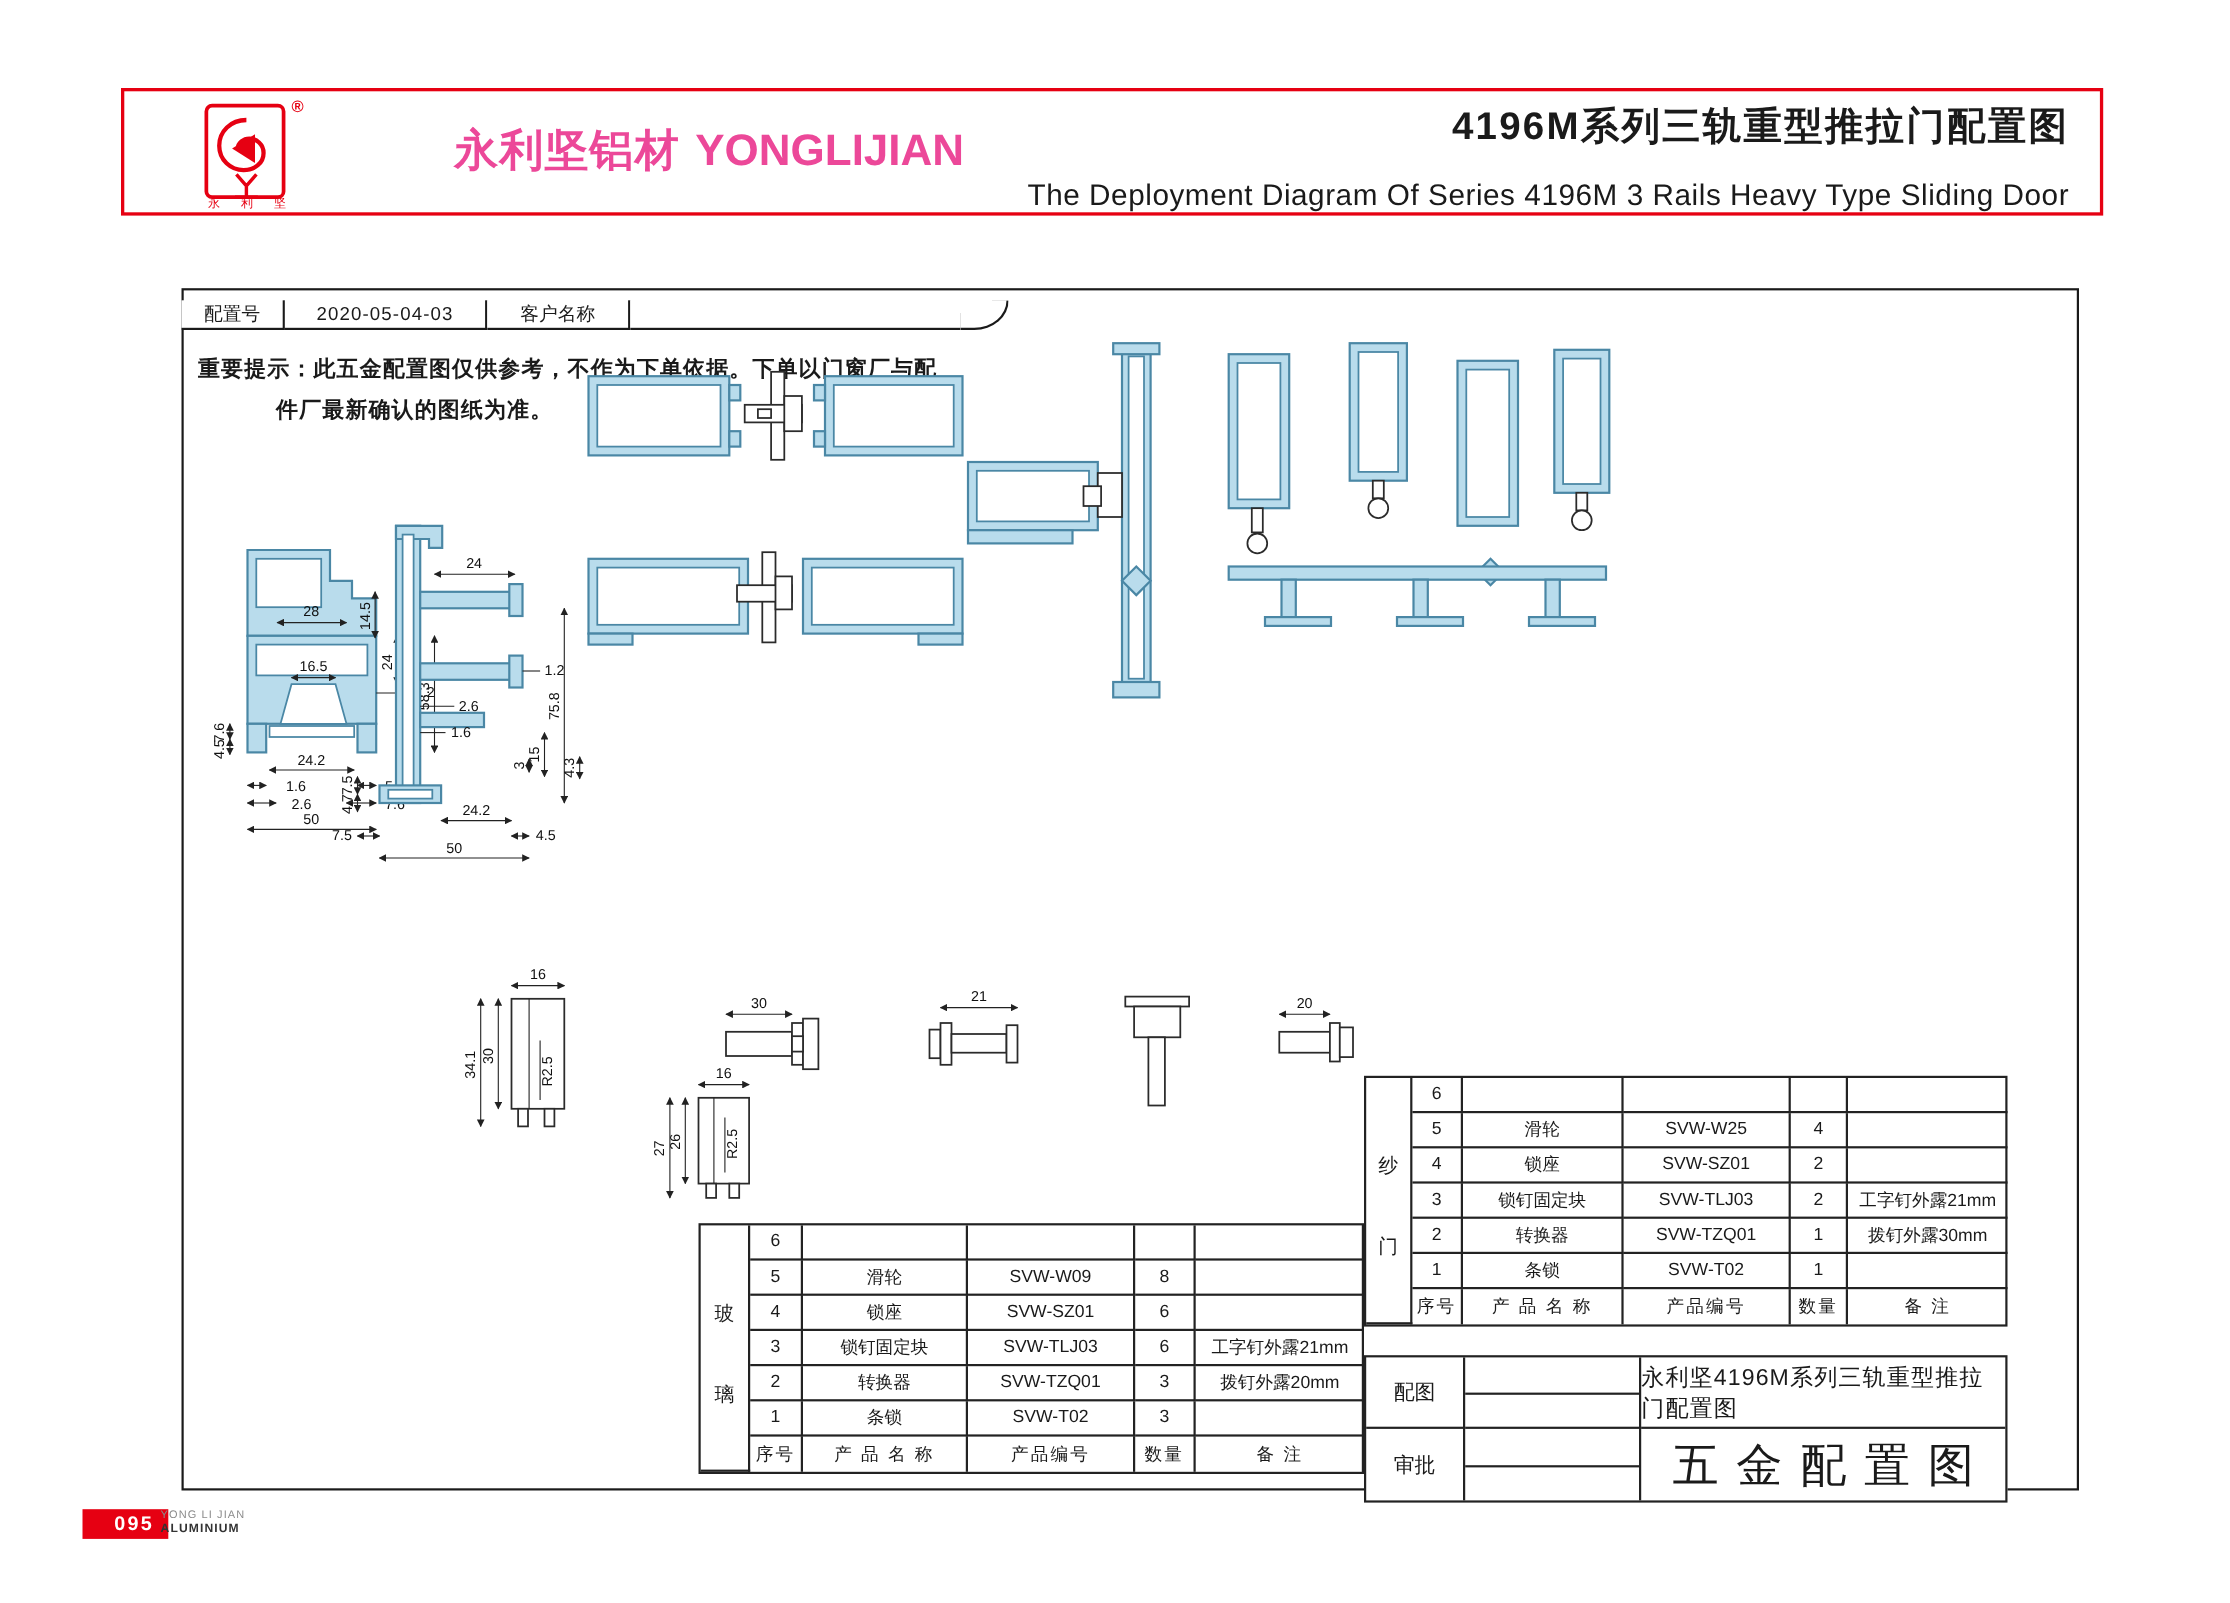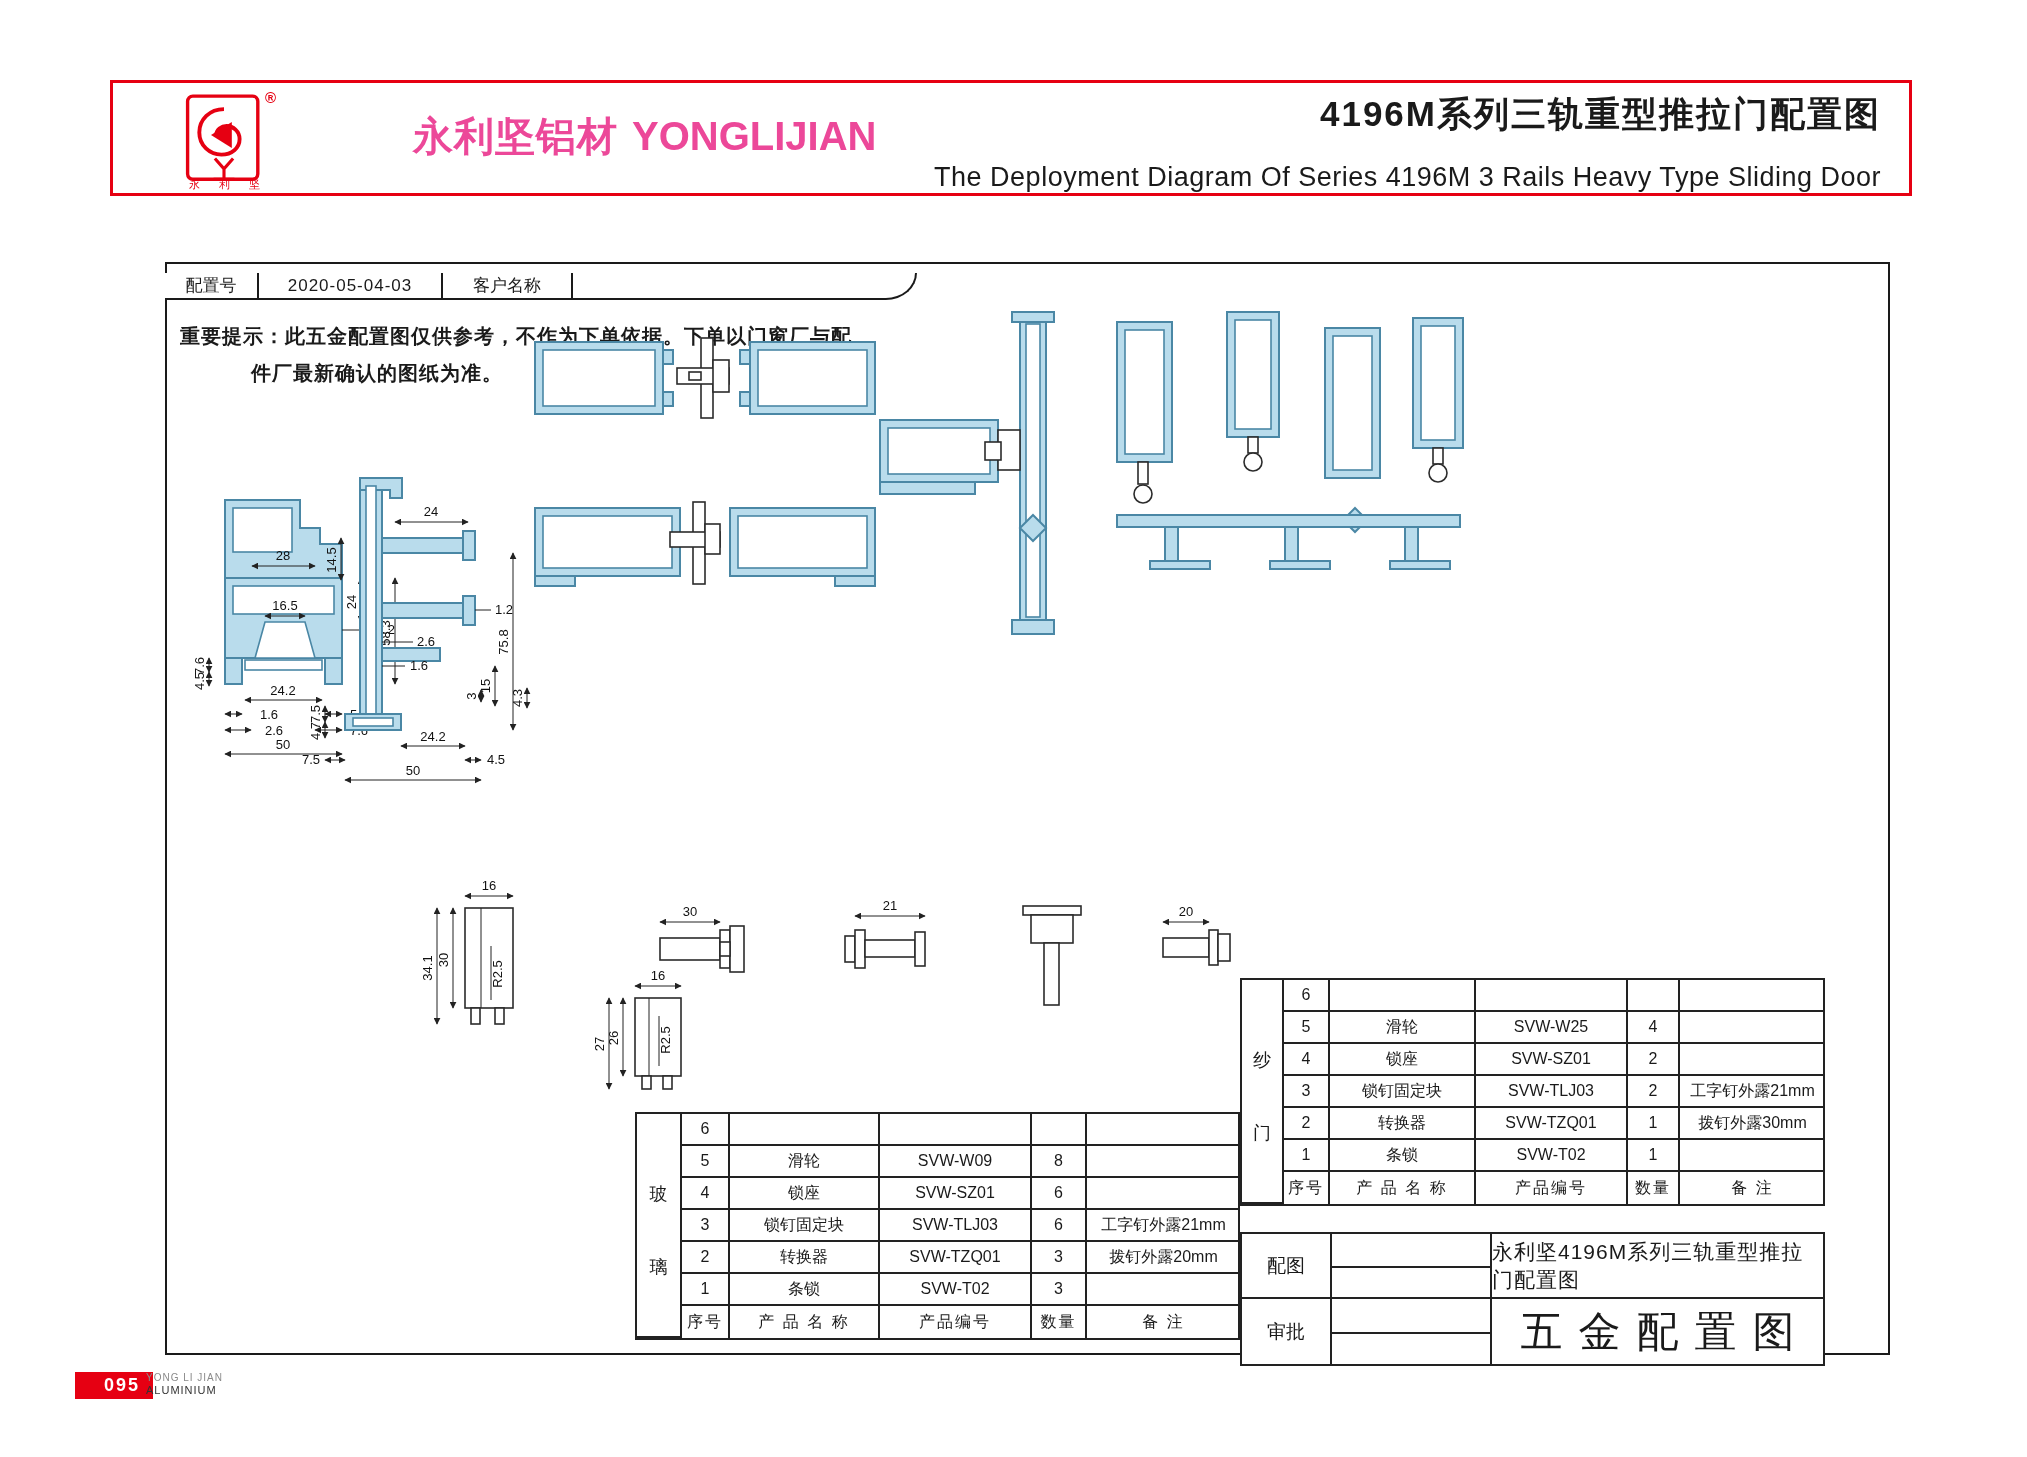--- a/index.html
+++ b/index.html
@@ -60,21 +60,21 @@
   .blk>div.lr{border-bottom:none;}
   .mid{position:relative;}
   .mid::after{content:"";position:absolute;left:0;right:0;top:50%;border-top:2px solid #222;}
   .blk .big1{font-size:21px;letter-spacing:1px;}
   .blk .big2{font-size:42px;letter-spacing:16px;padding-left:16px;}
 
   
   .pg-badge{left:75px;top:1372px;width:62px;height:27px;background:#e60012;color:#fff;font-weight:bold;font-size:18px;display:flex;align-items:center;justify-content:center;letter-spacing:2px;padding-left:16px;}
   .pg-brand{left:146px;top:1371px;font-size:10px;line-height:13px;}
   .pg-brand .b1{color:#8a8a8a;letter-spacing:1px;}
-  .pg-brand .b2{color:#333;font-weight:normal;font-size:11px;letter-spacing:1px;}
+  .pg-brand .b2{color:#333;font-weight:bold;font-size:11px;letter-spacing:1px;}
 </style>
 </head>
 <body>
 
 <div class="abs hdr">
   <div class="abs logo-wrap">
     <svg class="logo-svg" width="78" height="92" viewBox="0 0 60 70">
       <rect x="2" y="2" width="54" height="64" rx="4" fill="none" stroke="#e60012" stroke-width="2.6"></rect>
       <path d="M30,12 c-11,0 -19,8 -19,18 c0,10 8,17 17,17 c8,0 14,-5 14,-12 c0,-6 -5,-10 -10,-10 c-4,0 -8,3 -8,7" fill="none" stroke="#e60012" stroke-width="3"></path>
       <polygon points="20,32 36,22 36,42" fill="#e60012"></polygon>

